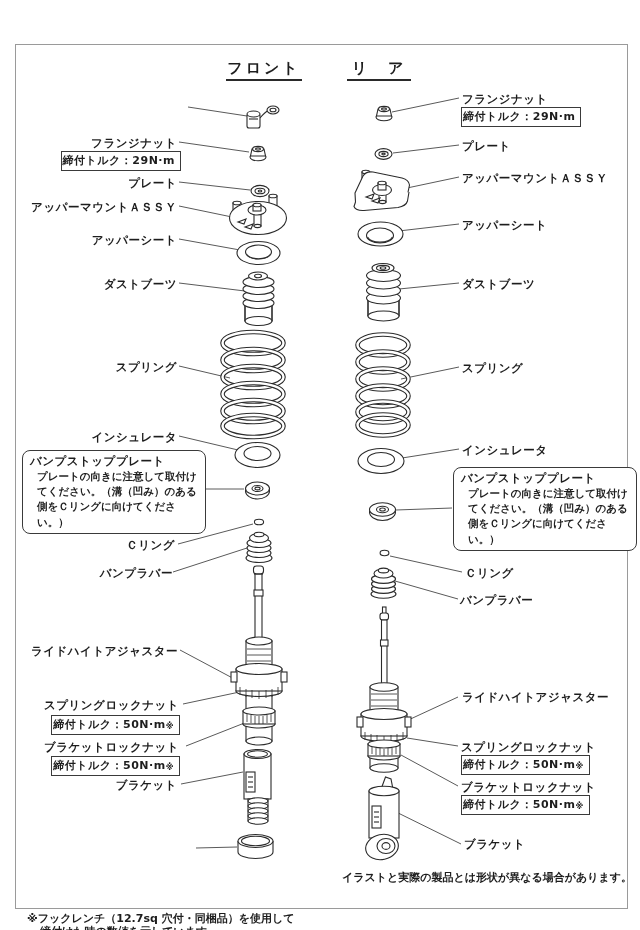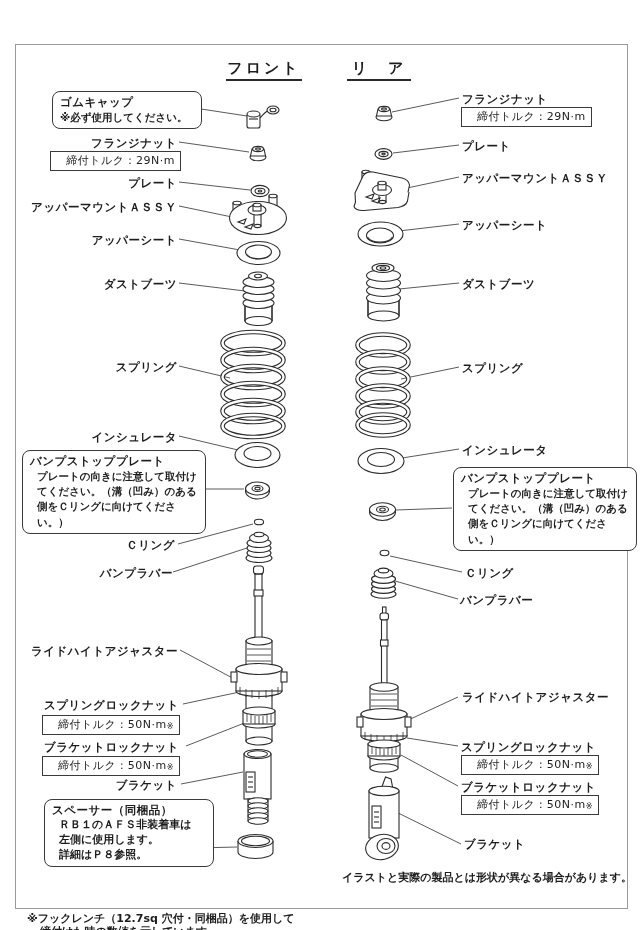--- a/index.html
+++ b/index.html
@@ -5,22 +5,22 @@
   html,body { margin:0; padding:0; background:#fff; }
   .page { position:relative; width:640px; height:930px; background:#fff; overflow:hidden;
           font-family:"DejaVu Sans", sans-serif; color:#1d1d1d; }
   .titlebar { position:absolute; left:3px; top:6px; width:634px; height:27px; background:#141414;
               border-radius:5px; color:#fff; font-size:15px; font-weight:bold; text-align:center;
               line-height:27px; letter-spacing:2px; }
   .frame { position:absolute; left:15px; top:44px; width:611px; height:863px; border:1px solid #9a9a9a; }
   .colhead { position:absolute; font-size:15px; font-weight:bold; letter-spacing:3px; text-align:center;
              border-bottom:2px solid #2a2a2a; padding-bottom:1px; white-space:nowrap; }
   .lbl { position:absolute; font-size:11.5px; font-weight:bold; white-space:nowrap; letter-spacing:0.5px; }
-  .tq  { position:absolute; border:1px solid #3a3a3a; background:#fff; font-size:11px; font-weight:normal;
-         padding:1px 5px 2px 15px; white-space:nowrap; letter-spacing:0.5px; }
+  .tq  { position:absolute; border:1px solid #3a3a3a; background:#fff; font-size:11px; font-weight:bold;
+         padding:1px 5px 2px 1px; white-space:nowrap; letter-spacing:0.5px; }
   .subm { font-size:8px; vertical-align:-1px; }
   .rbox { position:absolute; border:1px solid #3a3a3a; border-radius:8px; background:#fff; padding:3px 7px; }
   .rbox .bt { font-size:11.5px; font-weight:bold; letter-spacing:0.5px; }
   .rbox .bn { font-size:10.5px; font-weight:bold; line-height:1.45; padding-left:7px; }
   .footnote { position:absolute; font-size:11px; font-weight:bold; line-height:1.22; }
   .footnote .ind { margin-left:13px; }
   .disclaimer { position:absolute; font-size:11px; font-weight:bold; white-space:nowrap; }
   svg.illus { position:absolute; left:0; top:0; }
   .ill ellipse, .ill rect, .ill path, .ill line { stroke:#2b2b2b; stroke-width:1.1; fill:#fff; }
   .ill line { fill:none; }
@@ -359,24 +359,20 @@
       <rect x="372" y="806" width="9" height="22" fill="#444"></rect>
       <line x1="374" y1="812" x2="379" y2="812" stroke="#fff"></line>
       <line x1="374" y1="817" x2="379" y2="817" stroke="#fff"></line>
       <line x1="374" y1="822" x2="379" y2="822" stroke="#fff"></line>
       <ellipse cx="382" cy="847" rx="16.5" ry="12.5" transform="rotate(-12 382 847)"></ellipse>
       <ellipse cx="386" cy="846" rx="9" ry="7.5" stroke-width="3.5" stroke="#222" fill="#fff"></ellipse>
       <ellipse cx="386" cy="846" rx="4" ry="3.4"></ellipse>
     </g>
   </svg>
 
-  <div class="rbox" style="left:52px; top:91px; width:134px;">
-    <div class="bt">ゴムキャップ</div>
-    <div class="bn" style="padding-left:0; font-size:10.5px;">※必ず使用してください。</div>
-  </div>
 
   <div class="lbl" style="right:463px; top:136px;">フランジナット</div>
   <div class="tq" style="right:459px; top:151px;">締付トルク：29N·m</div>
   <div class="lbl" style="right:463px; top:176px;">プレート</div>
   <div class="lbl" style="right:463px; top:200px;">アッパーマウントＡＳＳＹ</div>
   <div class="lbl" style="right:463px; top:233px;">アッパーシート</div>
   <div class="lbl" style="right:463px; top:277px;">ダストブーツ</div>
   <div class="lbl" style="right:463px; top:360px;">スプリング</div>
   <div class="lbl" style="right:463px; top:430px;">インシュレータ</div>
 
@@ -387,26 +383,20 @@
 
   <div class="lbl" style="right:465px; top:538px;">Ｃリング</div>
   <div class="lbl" style="right:467px; top:566px;">バンプラバー</div>
   <div class="lbl" style="right:462px; top:644px;">ライドハイトアジャスター</div>
   <div class="lbl" style="right:461px; top:698px;">スプリングロックナット</div>
   <div class="tq" style="right:460px; top:715px;"><span>締付トルク：50N·m</span><span class="subm">※</span></div>
   <div class="lbl" style="right:461px; top:740px;">ブラケットロックナット</div>
   <div class="tq" style="right:460px; top:756px;"><span>締付トルク：50N·m</span><span class="subm">※</span></div>
   <div class="lbl" style="right:463px; top:778px;">ブラケット</div>
 
-  <div class="rbox" style="left:44px; top:799px; width:154px;">
-    <div class="bt">スペーサー（同梱品）</div>
-    <div class="bn" style="line-height:1.35; font-size:11px;">ＲＢ１のＡＦＳ非装着車は</div>
-    <div class="bn" style="line-height:1.35; font-size:11px;">左側に使用します。</div>
-    <div class="bn" style="line-height:1.35; font-size:11px;">詳細はＰ８参照。</div>
-  </div>
 
   <div class="lbl" style="left:462px; top:92px;">フランジナット</div>
   <div class="tq" style="left:461px; top:107px;">締付トルク：29N·m</div>
   <div class="lbl" style="left:462px; top:139px;">プレート</div>
   <div class="lbl" style="left:462px; top:171px;">アッパーマウントＡＳＳＹ</div>
   <div class="lbl" style="left:462px; top:218px;">アッパーシート</div>
   <div class="lbl" style="left:462px; top:277px;">ダストブーツ</div>
   <div class="lbl" style="left:462px; top:361px;">スプリング</div>
   <div class="lbl" style="left:462px; top:443px;">インシュレータ</div>
 

